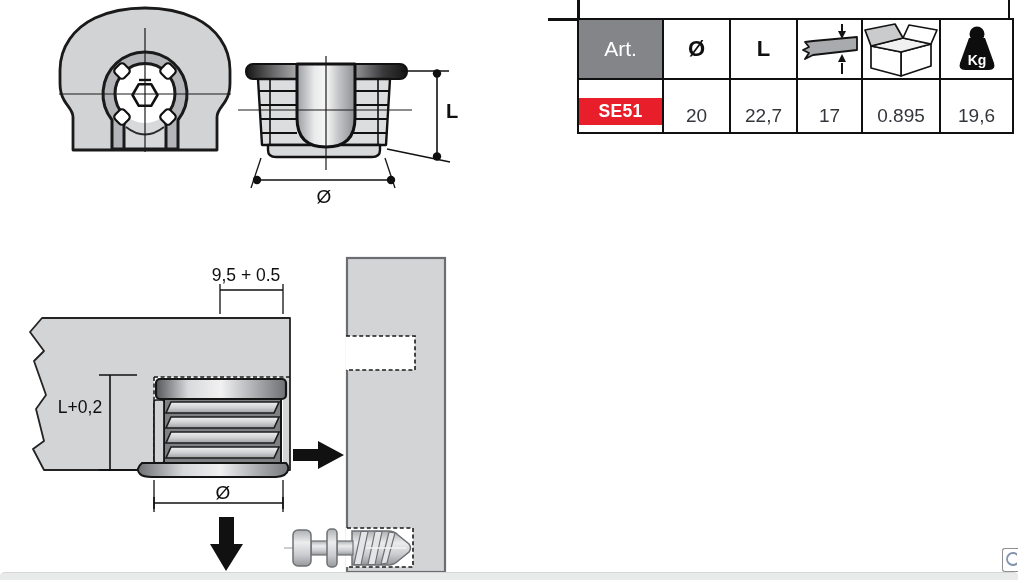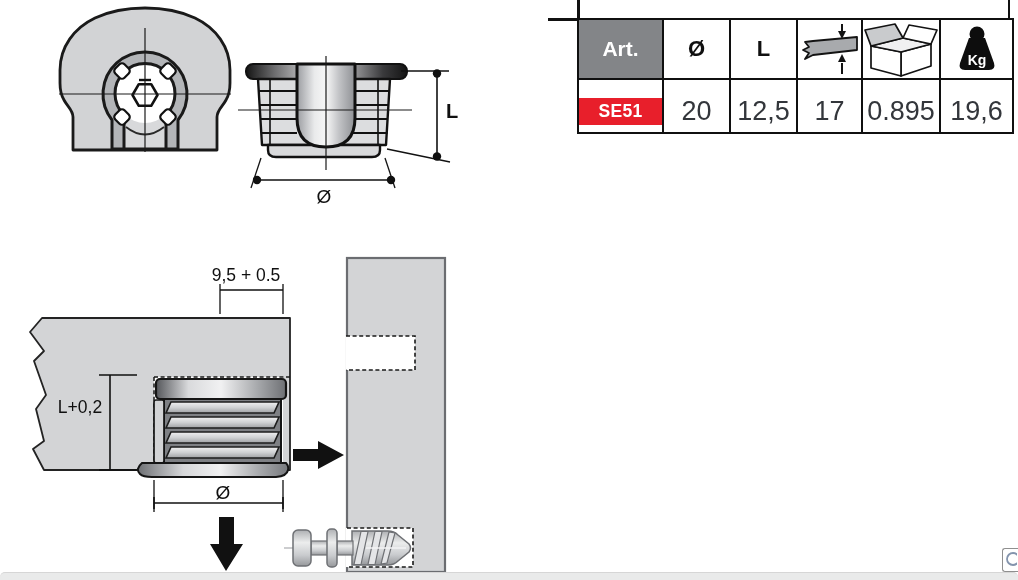--- a/index.html
+++ b/index.html
@@ -4,28 +4,28 @@
 <style>
   html,body{margin:0;padding:0;background:#fff;}
   #stage{position:relative;width:1018px;height:580px;background:#ffffff;overflow:hidden;
          font-family:"Liberation Sans", sans-serif;}
   .abs{position:absolute;}
   
   .rule{position:absolute;background:#111;}
   
   #product-table{position:absolute;left:577px;top:18px;border-collapse:collapse;table-layout:fixed;}
   #product-table td{border:2.5px solid #101010;padding:0;background:#fff;vertical-align:middle;text-align:center;}
-  #product-table .art-head{background:#838588;color:#fff;font-weight:bold;font-size:21px;}
+  #product-table .art-head{background:#838588;color:#fff;font-weight:normal;font-size:21px;}
   .head-label{font-weight:bold;font-size:22px;color:#101010;}
   .cell-fill{width:100%;height:100%;display:flex;justify-content:center;}
   .art-data{display:flex;flex-direction:column;justify-content:flex-end;height:38px;}
   .art-badge{height:27px;background:#e81f2b;color:#fff;font-weight:bold;font-size:17.5px;
              display:flex;align-items:center;justify-content:center;letter-spacing:.3px;}
   .num-cell{display:flex;align-items:flex-end;justify-content:center;height:52px;
-            font-size:27px;color:#33363b;padding-bottom:5px;box-sizing:border-box;}
+            font-size:19px;color:#33363b;padding-bottom:5px;box-sizing:border-box;}
   
   #bottom-bar{position:absolute;left:0;top:572px;width:1018px;height:8px;background:#e9eaea;
               border-top:1px solid #d6d6d6;border-radius:5px 5px 0 0;}
   #zoom-box{position:absolute;left:1002px;top:548px;width:16px;height:24px;background:#fff;
             border:1.5px solid #8f8f8f;border-right:none;border-radius:3px 0 0 3px;box-sizing:border-box;}
   svg text{font-family:"Liberation Sans", sans-serif;}
 </style>
 </head>
 <body>
 
@@ -253,21 +253,21 @@
     <tr style="height:46px">
       <td>
         <div class="art-data">
           <div class="art-badge">SE51</div>
         </div>
       </td>
       <td>
         <div class="num-cell">20</div>
       </td>
       <td>
-        <div class="num-cell">12,5</div>
+        <div class="num-cell">22,7</div>
       </td>
       <td>
         <div class="num-cell">17</div>
       </td>
       <td>
         <div class="num-cell">0.895</div>
       </td>
       <td>
         <div class="num-cell">19,6</div>
       </td>

